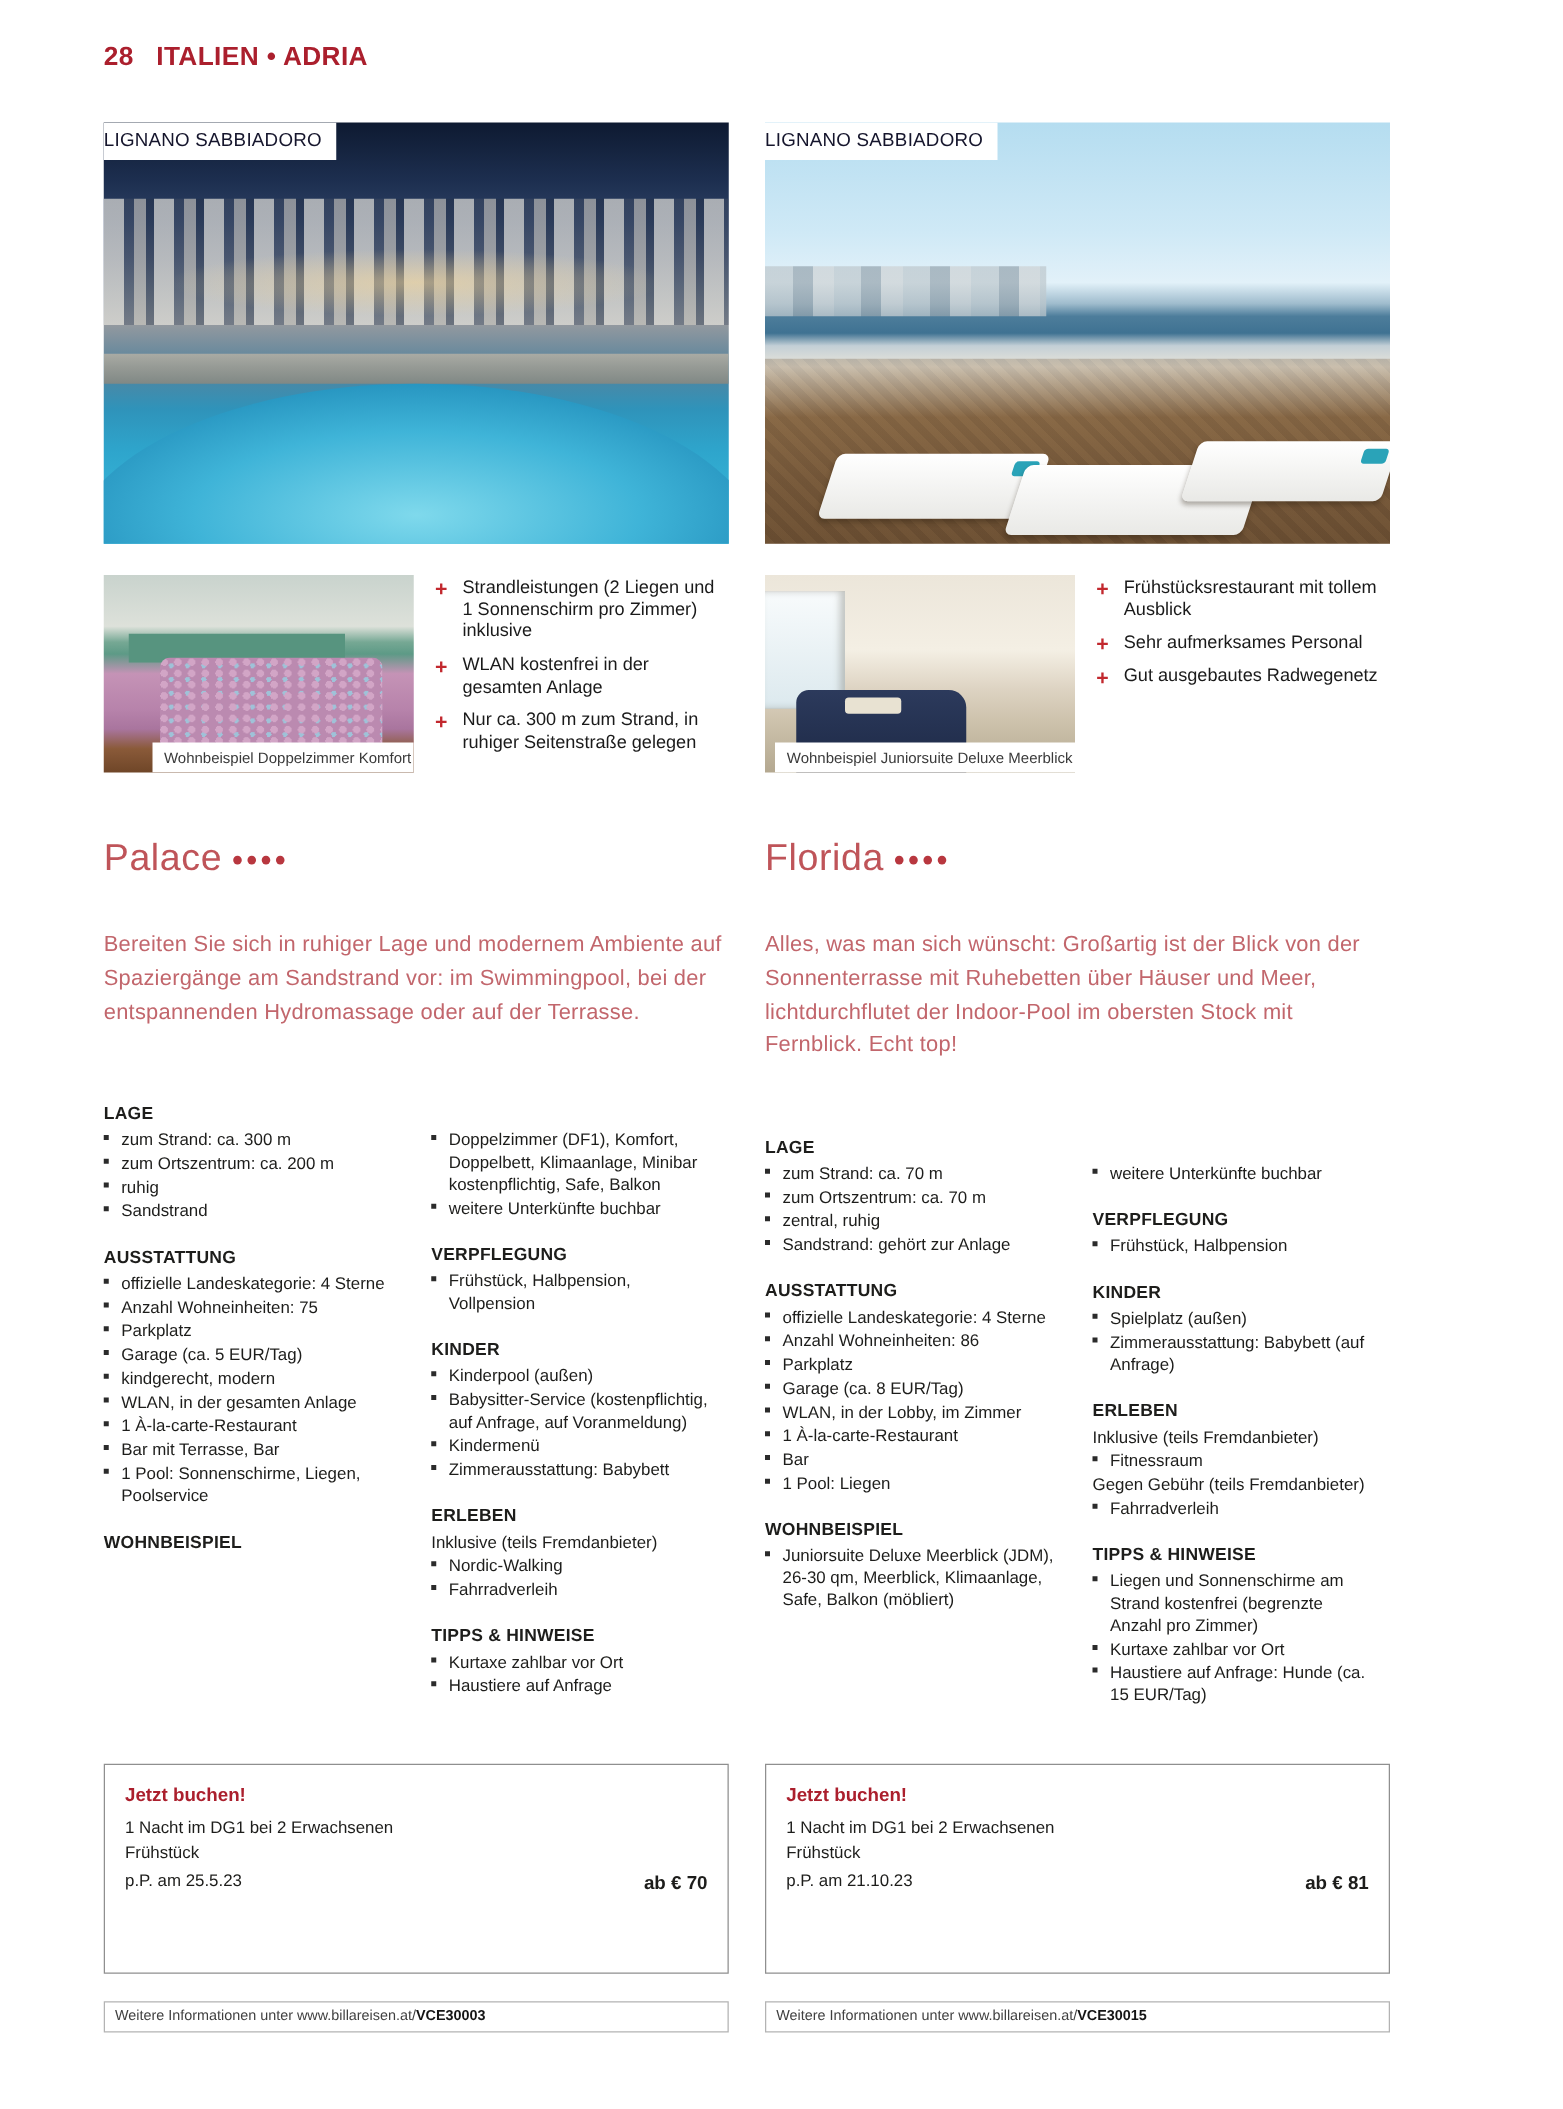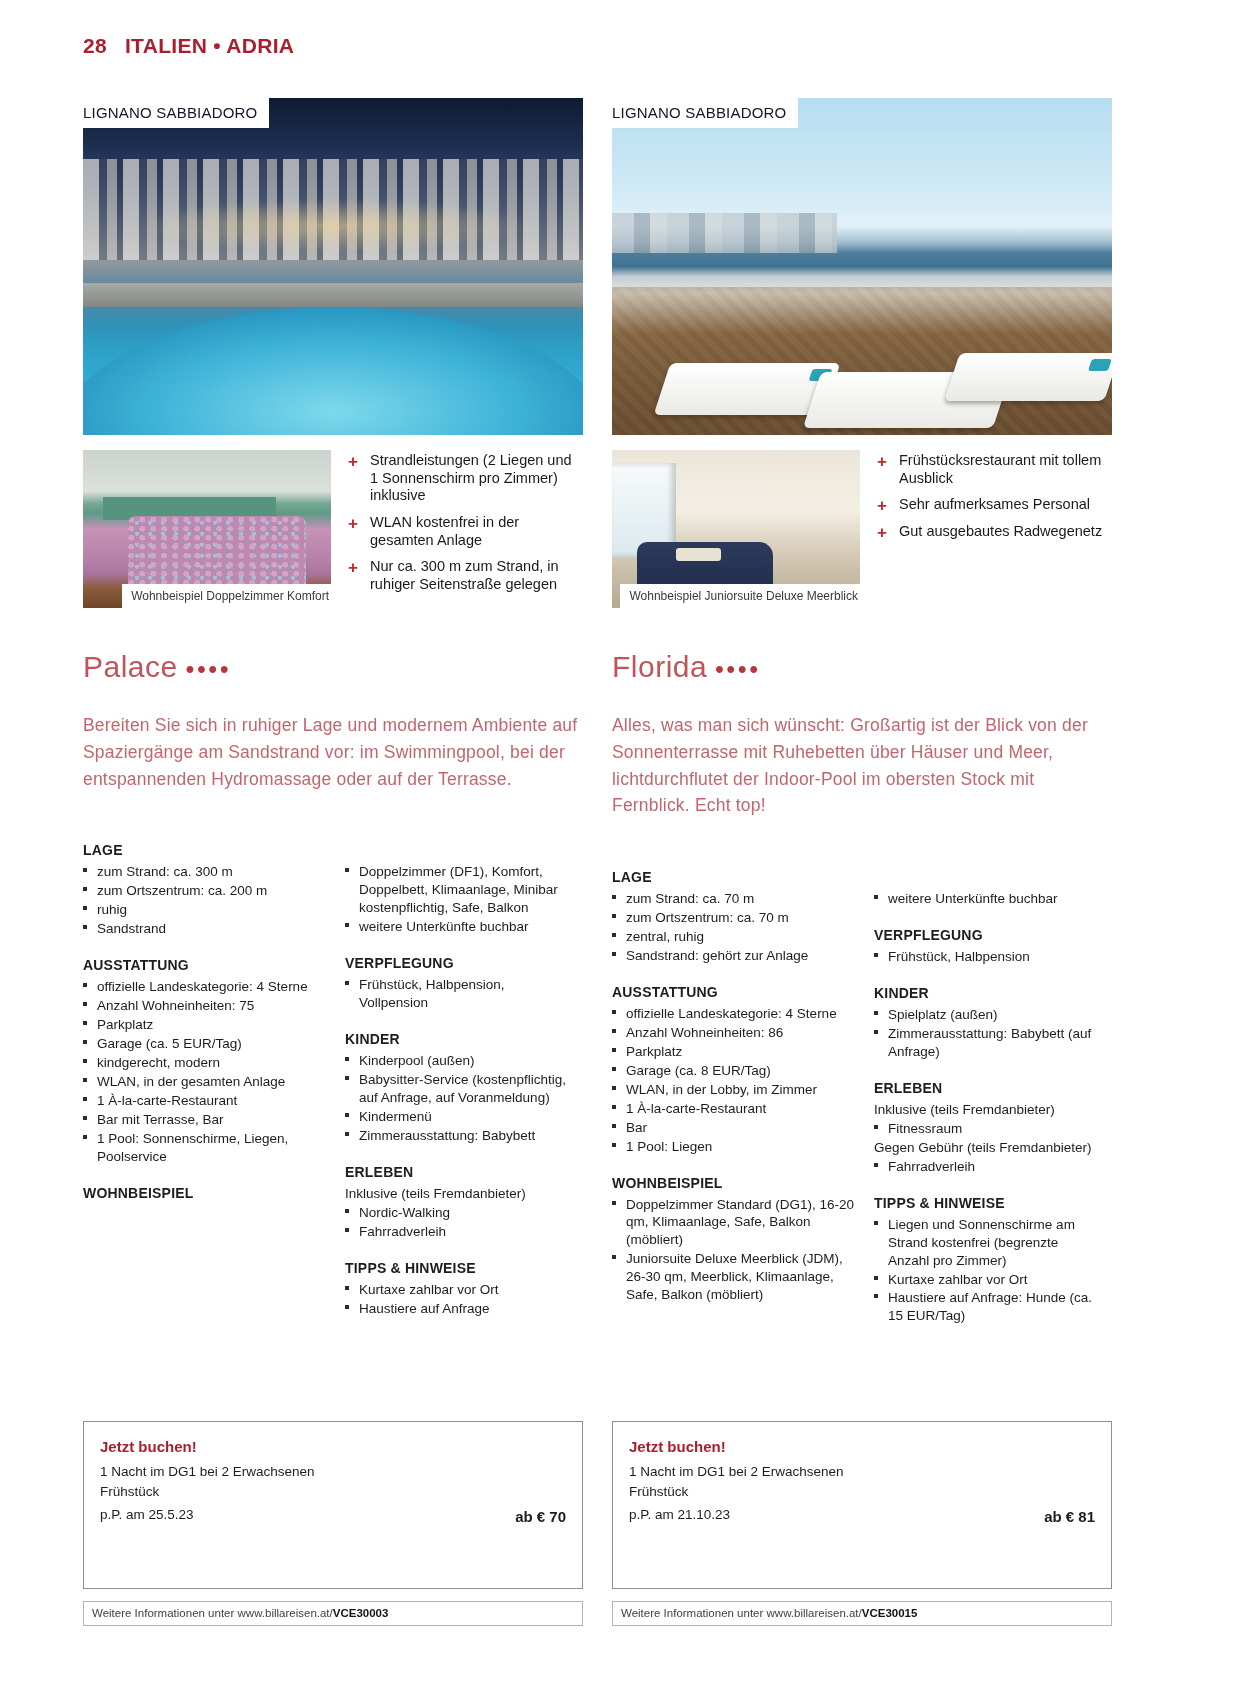--- a/index.html
+++ b/index.html
@@ -6,21 +6,21 @@
   html,body { width:1250px; }
   body {
     height:1687px; background:#ffffff; overflow:hidden;
     font-family:"Liberation Sans", sans-serif; color:#1d1d1b;
     -webkit-font-smoothing:antialiased;
   }
   .page-header { padding:34px 0 0 83px; font-size:21px; font-weight:bold; color:#ab1f2d; letter-spacing:.3px; }
   .page-header .num { margin-right:18px; }
 
   .columns { display:flex; gap:29px; padding-left:83px; margin-top:40px; }
-  .hotel-col { width:500px; height:1528px; display:flex; flex-direction:column; }
+  .hotel-col { width:500px; height:1528px; display:flex; flex-direction:column;gap:10px; }
 
   .photo-large { position:relative; height:337px; overflow:hidden; }
   .loc-label {
     position:absolute; top:0; left:0; background:#ffffff; z-index:5;
     font-size:15px; color:#15152c; padding:6px 12px 7px 0; letter-spacing:.2px;
   }
   
   .scene-palace { background:linear-gradient(180deg,#0e1a31 0%,#1d2f50 14%,#2e4266 24%,#4a5a77 32%,#6d7a8b 40%,#93999f 48%,#57839c 58%,#2f93ba 68%,#2ea5cc 78%,#36b3d6 90%,#3abbdc 100%); }
   .scene-palace .buildings {
     position:absolute; left:0; right:0; top:18%; height:30%;
@@ -362,24 +362,20 @@
             </div>
             <div class="info-item">
               <span class="sq"></span>
               <span>1 Pool: Liegen</span>
             </div>
           </div>
           <div class="info-section">
             <div class="info-head">WOHNBEISPIEL</div>
             <div class="info-item">
               <span class="sq"></span>
-              <span>Doppelzimmer Standard (DG1), 16-20 qm, Klimaanlage, Safe, Balkon (möbliert)</span>
-            </div>
-            <div class="info-item">
-              <span class="sq"></span>
               <span>Juniorsuite Deluxe Meerblick (JDM), 26-30 qm, Meerblick, Klimaanlage, Safe, Balkon (möbliert)</span>
             </div>
           </div>
         </div>
       <div class="info-col">
           <div class="info-section first-no-head">
             <div class="info-item">
               <span class="sq"></span>
               <span>weitere Unterkünfte buchbar</span>
             </div>

